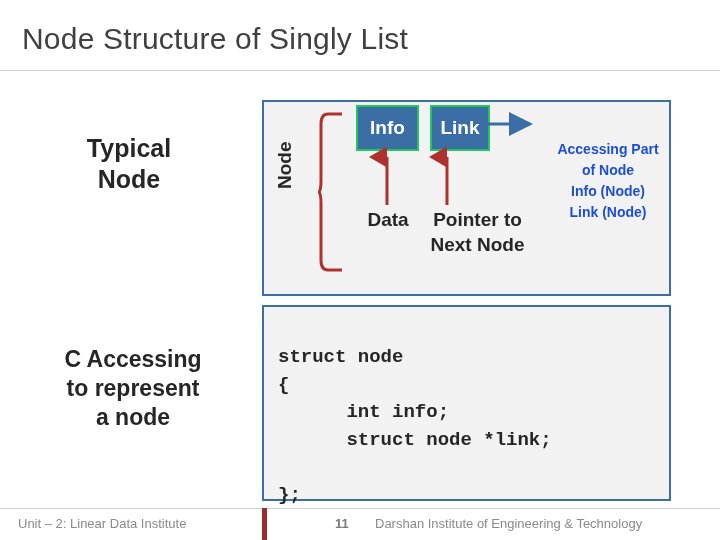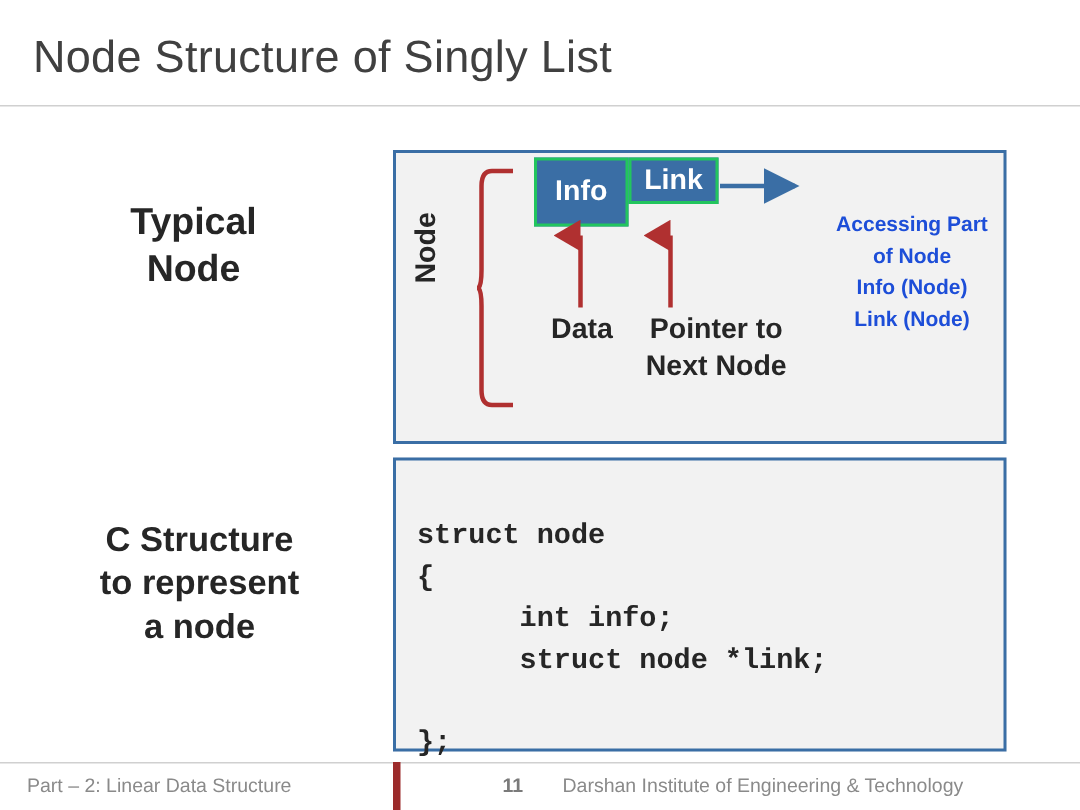--- a/index.html
+++ b/index.html
@@ -114,24 +114,24 @@
     align-items: center;
     justify-content: center;
   }
   #info-cell {
     left: 356px;
     top: 105px;
     width: 63px;
     height: 46px;
   }
   #link-cell {
-    left: 419px;
+    left: 430px;
     top: 105px;
     width: 60px;
-    height: 31px;
+    height: 46px;
   }
 
   
   #overlay-svg {
     position: absolute;
     left: 0;
     top: 0;
     width: 720px;
     height: 540px;
     pointer-events: none;
@@ -213,21 +213,21 @@
   #footer-right { left: 375px; }
 </style>
 </head>
 <body>
 
 <div class="slide-title">Node Structure of Singly List</div>
 <div class="title-rule"></div>
 
 <div class="left-label" id="typical-node-label" style="white-space: pre-line;">Typical
 Node</div>
-<div class="left-label" id="c-structure-label" style="white-space: pre-line;">C Structure
+<div class="left-label" id="c-structure-label" style="white-space: pre-line;">C Accessing
 to represent
 a node</div>
 
 <div class="panel" id="top-panel"></div>
 <div id="node-vertical-label">Node</div>
 
 <svg id="node-brace" viewBox="0 0 26 160">
   <path d="M24 2 L10 2 Q3 2 3 12 L3 68 Q3 78 1 80 Q3 82 3 92 L3 148 Q3 158 10 158 L24 158" fill="none" stroke="#b03030" stroke-width="3"></path>
 </svg>
 
@@ -263,15 +263,15 @@
 <div class="panel" id="code-panel"></div>
 <div id="code-block">struct node
 {
       int info;
       struct node *link;
 
 };</div>
 
 <div id="footer-bar"></div>
 <div id="footer-accent"></div>
-<div class="footer-text" id="footer-left">Part – 2: Linear Data Structure</div>
+<div class="footer-text" id="footer-left">Unit – 2: Linear Data Institute</div>
 <div class="footer-text" id="footer-page">11</div>
 <div class="footer-text" id="footer-right">Darshan Institute of Engineering &amp; Technology</div>
 
 </body></html>

